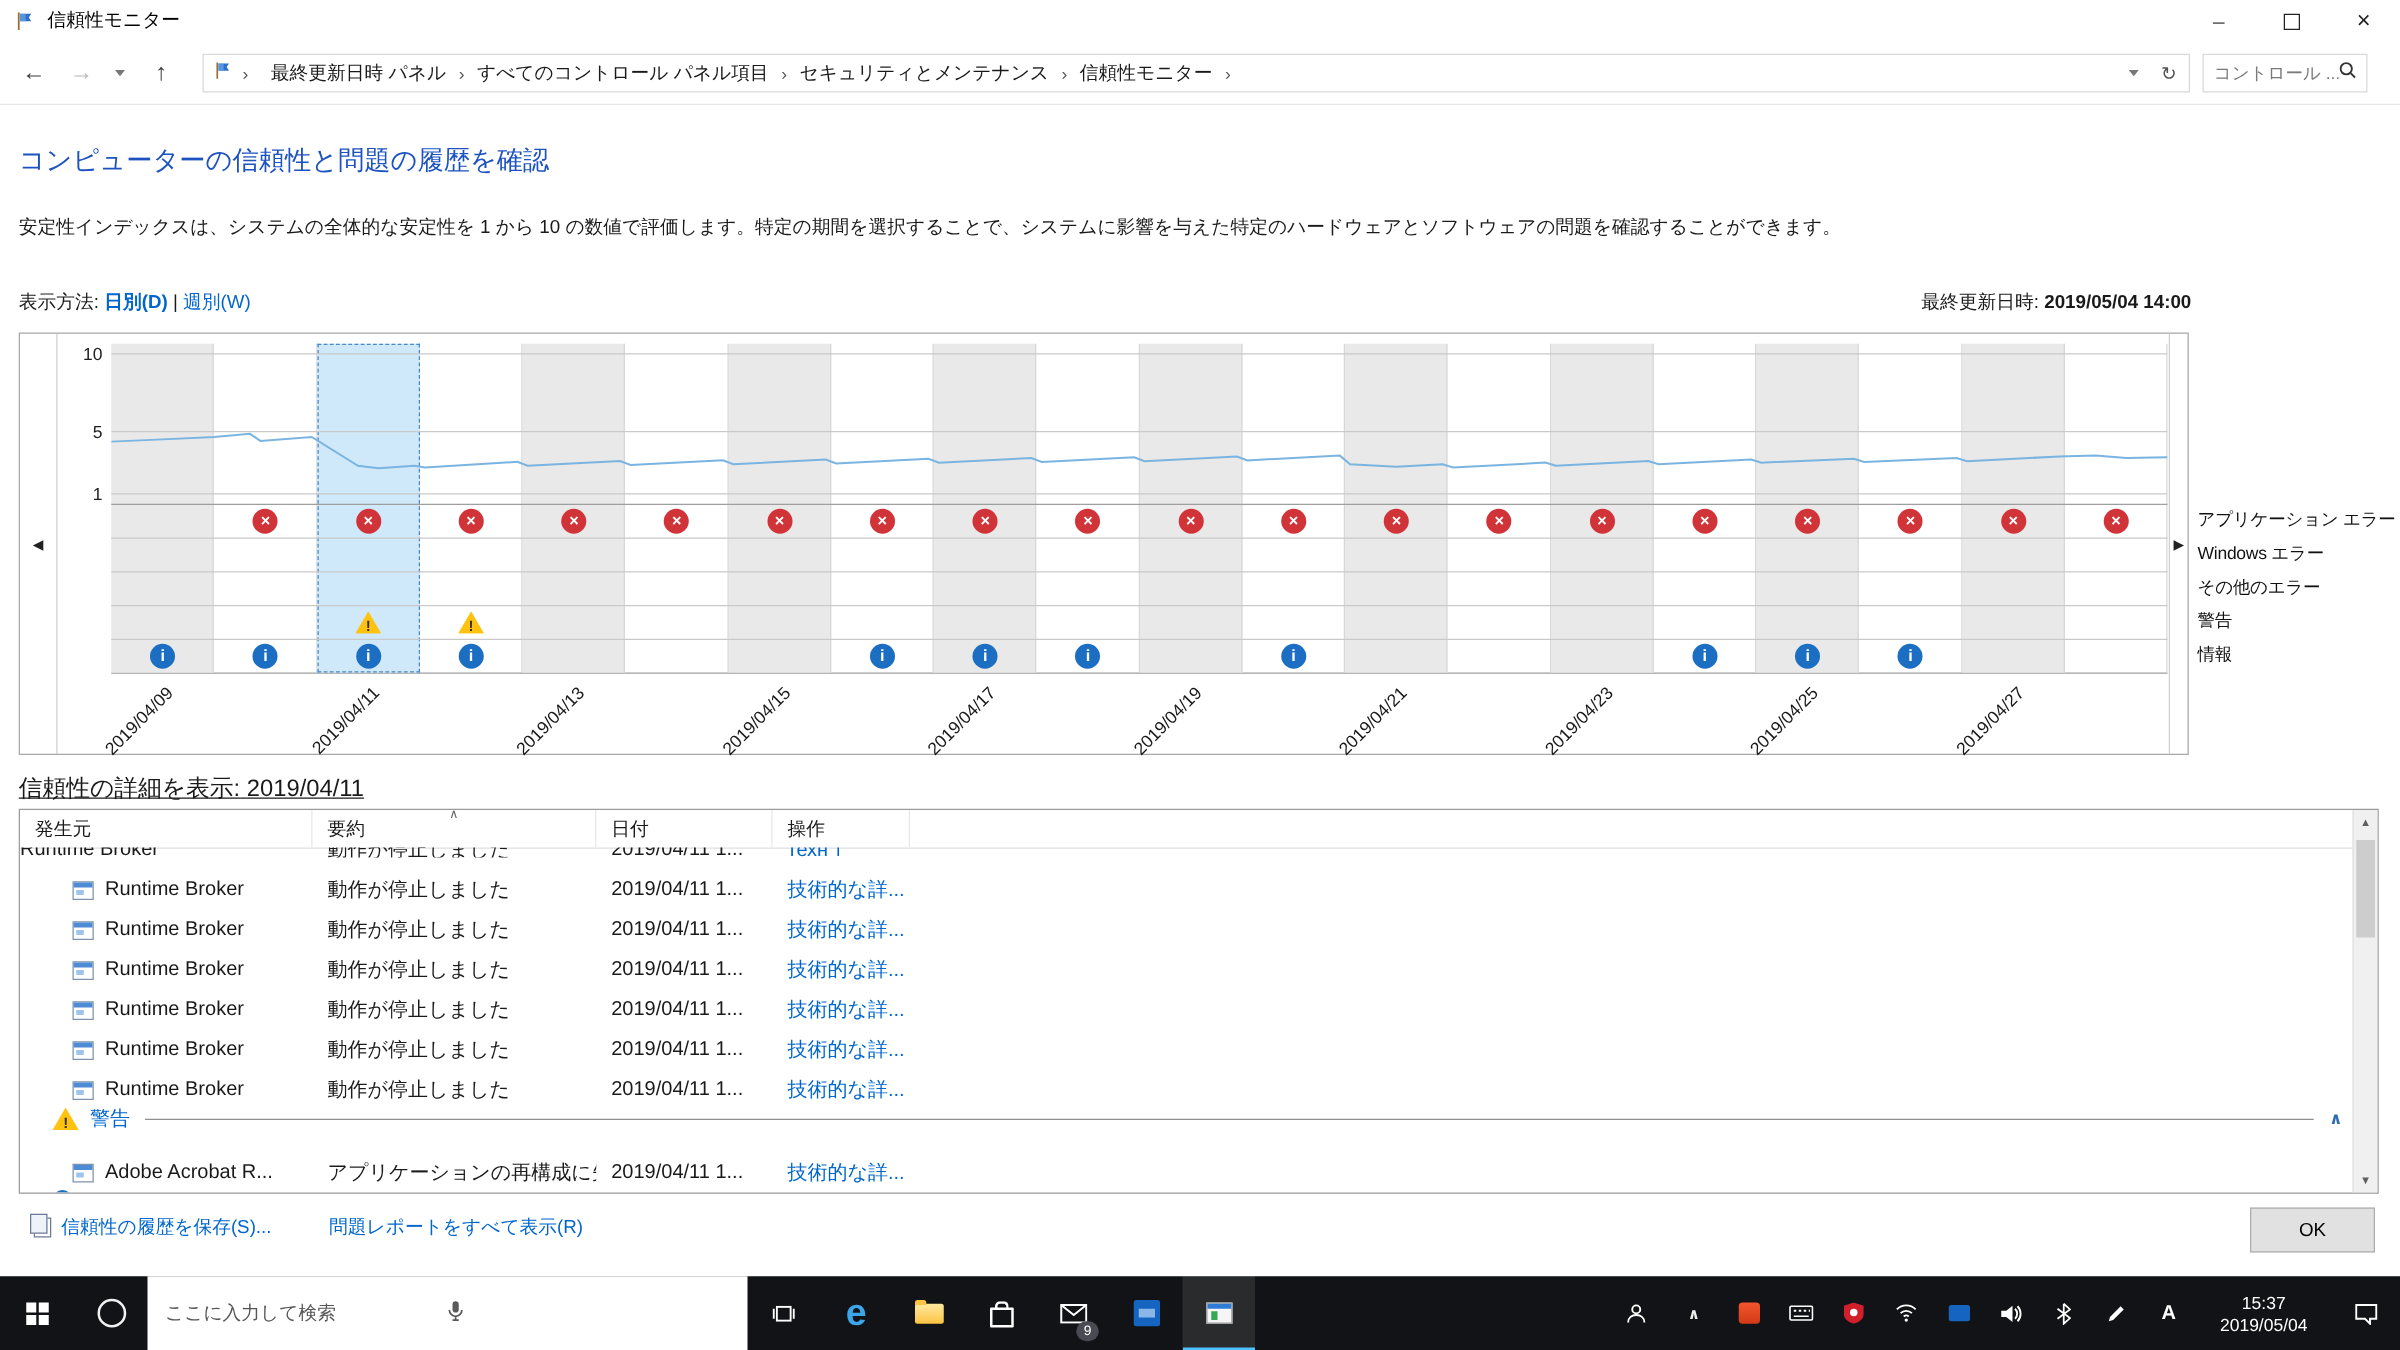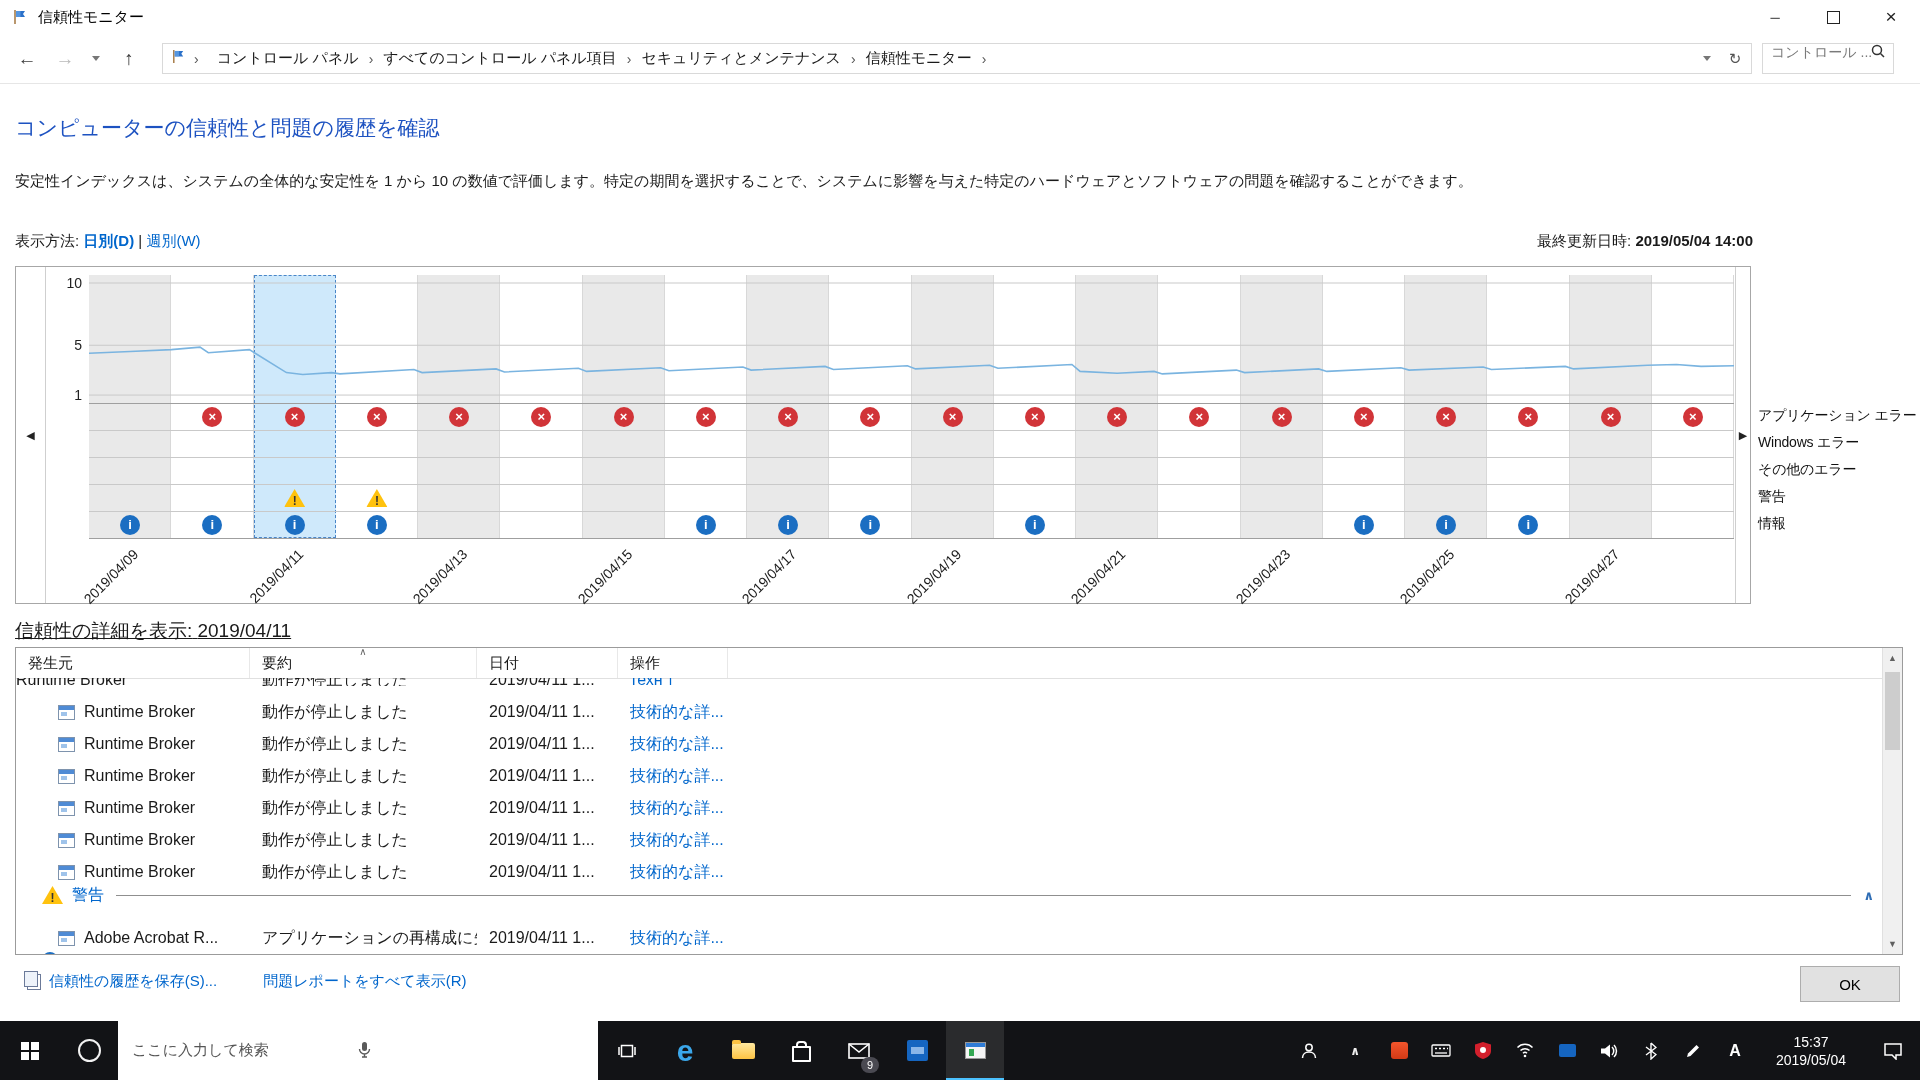--- a/index.html
+++ b/index.html
@@ -26,21 +26,21 @@
   .tri-down{width:0;height:0;border-left:4px solid transparent;border-right:4px solid transparent;border-top:5px solid #777;}
   .nb-up{left:112px;width:34px;}
   .addressbar{position:absolute;left:162px;top:9px;width:1590px;height:31px;border:1px solid #d9d9d9;
               box-sizing:border-box;display:flex;align-items:center;padding:0 2px 0 8px;background:#fff;}
   .crumbs{display:flex;align-items:center;margin-left:8px;font-size:15px;color:#1a1a1a;white-space:nowrap;}
   .crumb{padding:0 2px;}
   .crumb-sep{padding:0 8px;color:#555;font-size:14px;}
   .ab-spacer{flex:1;}
   .ab-btn{width:28px;height:27px;display:flex;align-items:center;justify-content:center;color:#555;font-size:15px;}
   .navsearch{position:absolute;left:1762px;top:9px;width:132px;height:31px;border:1px solid #d9d9d9;
-             box-sizing:border-box;display:flex;padding:0 8px;background:#fff;}
+             box-sizing:border-box;display:flex;align-items:center;padding:0 8px;background:#fff;}
   .ns-text{flex:1;font-size:14px;color:#7a7a7a;white-space:nowrap;overflow:hidden;}
 
   
   .page-title{position:absolute;left:15px;top:114px;font-size:21px;color:#1d52c1;font-weight:400;}
   .page-desc{position:absolute;left:15px;top:172px;font-size:15px;color:#1a1a1a;white-space:nowrap;}
   .view-row{position:absolute;left:15px;top:232px;font-size:15px;}
   .view-link{color:#0066cc;}
   .view-daily{font-weight:bold;}
   .updated{position:absolute;right:167px;top:232px;font-size:15px;}
   .updated b{font-weight:bold;}
@@ -172,21 +172,21 @@
   <div class="addressbar">
     <span>
       <svg width="15" height="15" viewBox="0 0 16 16">
           <path d="M3 1 V15" stroke="#9c6b30" stroke-width="1.4"></path>
           <path d="M4 2 H13 L11 5 L13 8 H4 Z" fill="#2b71c9"></path>
           <path d="M4 2 H8.5 V8 H4 Z" fill="#6aa7e8" opacity="0.7"></path>
         </svg>
     </span>
     <span class="crumb-sep">›</span>
     <div class="crumbs">
-        <span class="crumb">コントロール パネル</span>
+        <span class="crumb">最終更新日時 パネル</span>
         <span class="crumb-sep">›</span>
         <span class="crumb">すべてのコントロール パネル項目</span>
         <span class="crumb-sep">›</span>
         <span class="crumb">セキュリティとメンテナンス</span>
         <span class="crumb-sep">›</span>
         <span class="crumb">信頼性モニター</span>
         <span class="crumb-sep">›</span>
       </div>
     <div class="ab-spacer"></div>
     <button class="ab-btn">

